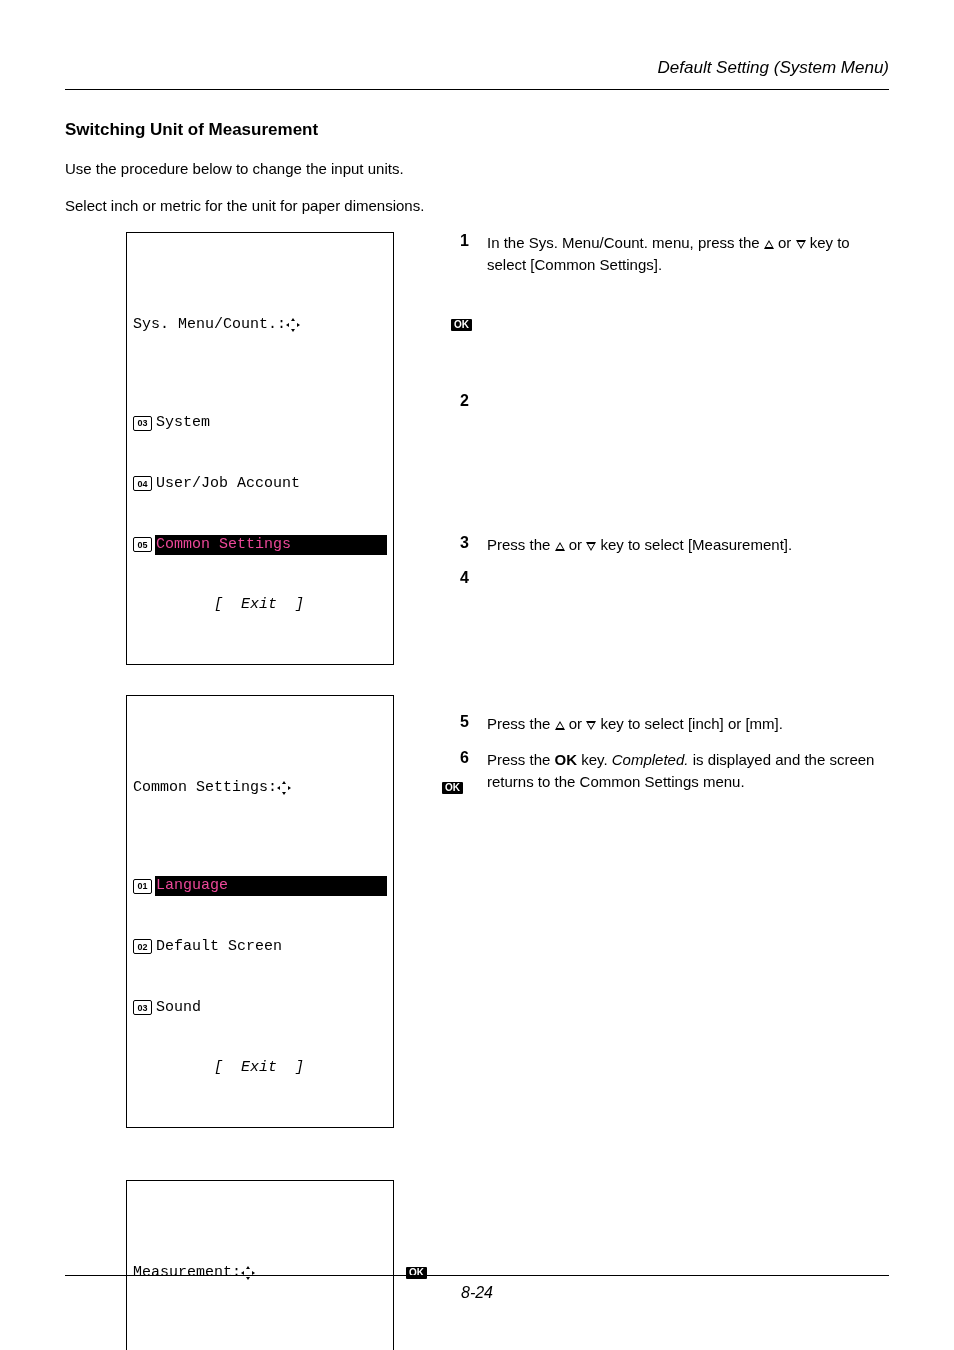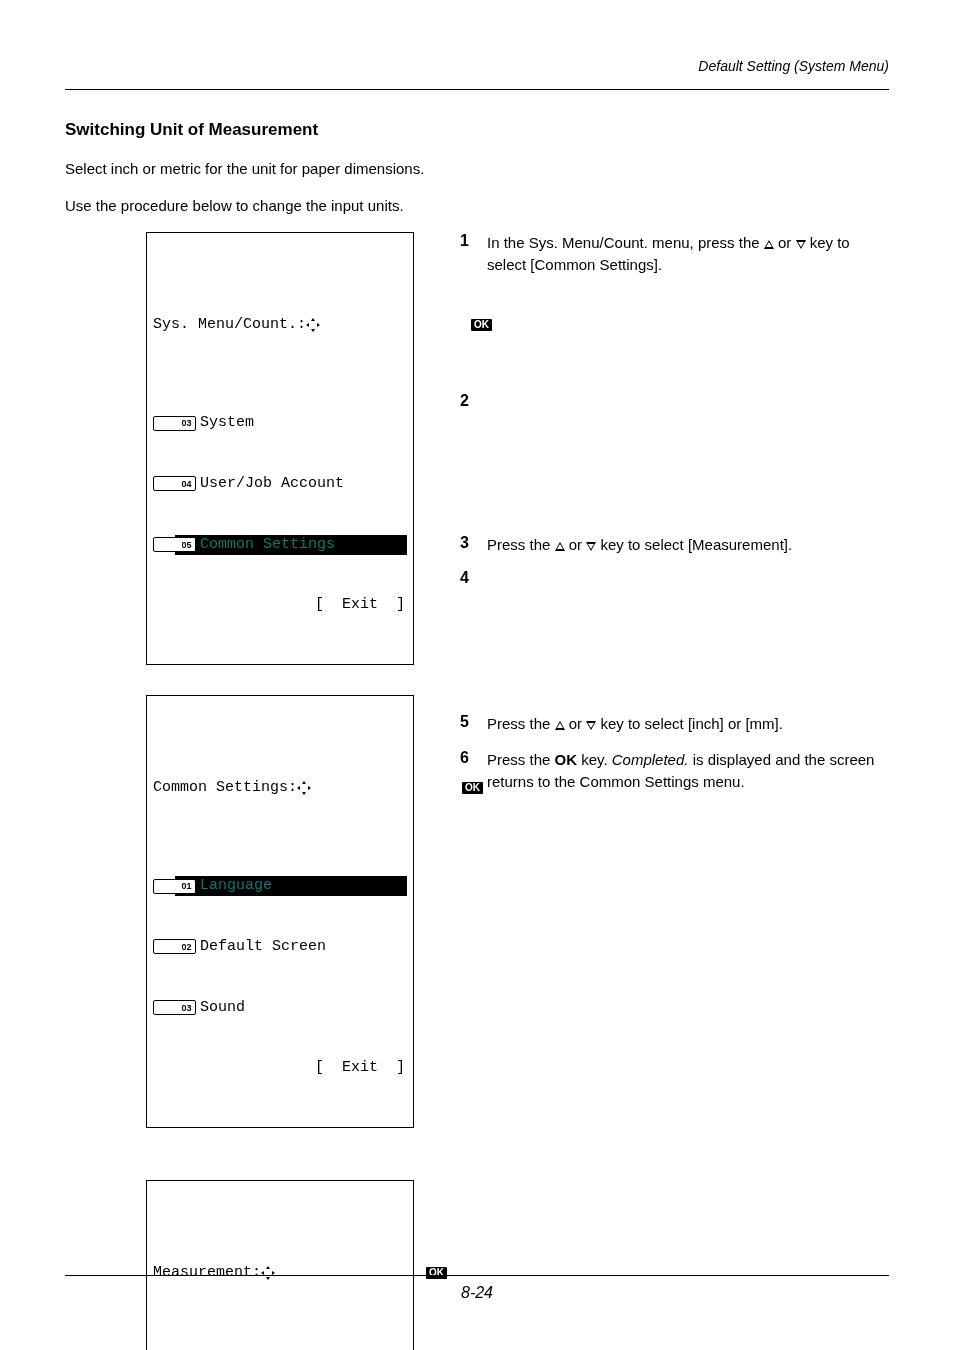--- a/index.html
+++ b/index.html
@@ -14,21 +14,21 @@
     width: 954px;
     height: 1350px;
     position: relative;
     box-sizing: border-box;
   }
   .header-region {
     position: absolute;
     top: 58px;
     right: 65px;
     font-style: italic;
-    font-size: 14px;
+    font-size: 17px;
   }
   .header-rule {
     position: absolute;
     top: 82px;
     left: 65px;
     right: 65px;
     border: none;
     border-top: 1px solid #000;
   }
   .content {
@@ -54,21 +54,21 @@
   }
   .left-col { }
   .right-col { }
 
   
   .lcd {
     border: 1.5px solid #000;
     width: 268px;
     box-sizing: border-box;
     padding: 4px 6px 8px 6px;
-    margin-left: 81px;
+    margin-left: 61px;
     margin-bottom: 22px;
     font-family: "Courier New", Courier, monospace;
     font-size: 15px;
     line-height: 1.35;
     white-space: pre;
     position: relative;
   }
   .lcd .title-line {
     display: flex;
     align-items: center;
@@ -106,21 +106,21 @@
     content: "";
     position: absolute;
     left: 22px;
     right: 0;
     top: 0;
     bottom: 0;
     background: #000;
     z-index: 0;
   }
   .lcd .row.selected .row-text {
-    color: #0f766e;
+    color: #ec4899;
     position: relative;
     z-index: 1;
   }
   .lcd .row.selected .num-badge {
     position: relative;
     z-index: 1;
   }
   .lcd .num-badge {
     display: inline-flex;
     align-items: center;
@@ -128,27 +128,27 @@
     border: 1.2px solid #000;
     border-radius: 2px;
     width: 17px;
     height: 13px;
     font-family: Arial, Helvetica, sans-serif;
     font-size: 9px;
     font-weight: bold;
     background: #fff;
     color: #000;
     flex-shrink: 0;
-    padding-left: 24px;
   }
   .lcd .row-text { white-space: pre; }
   .lcd .soft-line {
-    text-align: right;
+    text-align: center;
     padding-right: 2px;
     white-space: pre;
+    font-style: italic;
   }
   .lcd .row.selected .hatch-tail {
     position: absolute;
     right: 0;
     top: 0;
     bottom: 0;
     width: 90px;
     z-index: 0;
     background: repeating-linear-gradient(90deg, #000 0 2px, transparent 2px 5px);
   }
@@ -226,22 +226,22 @@
 </head>
 <body>
 
 <div class="page">
 
   <div class="header-region">Default Setting (System Menu)</div>
   <hr class="header-rule">
 
   <div class="content">
     <h2>Switching Unit of Measurement</h2>
+    <p class="para">Use the procedure below to change the input units.</p>
     <p class="para">Select inch or metric for the unit for paper dimensions.</p>
-    <p class="para">Use the procedure below to change the input units.</p>
 
     <div class="body-grid">
 
       <div class="left-col">
 
         <div class="block">
           <div class="lcd">
             <div class="title-line">
               <span class="title-text">Sys. Menu/Count.:</span>
               <span class="icons">

